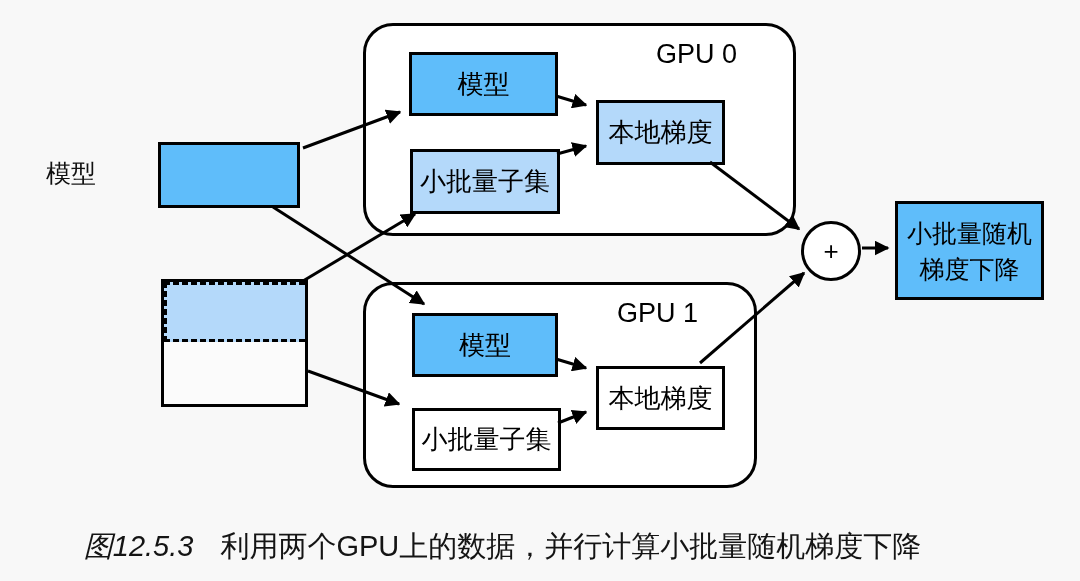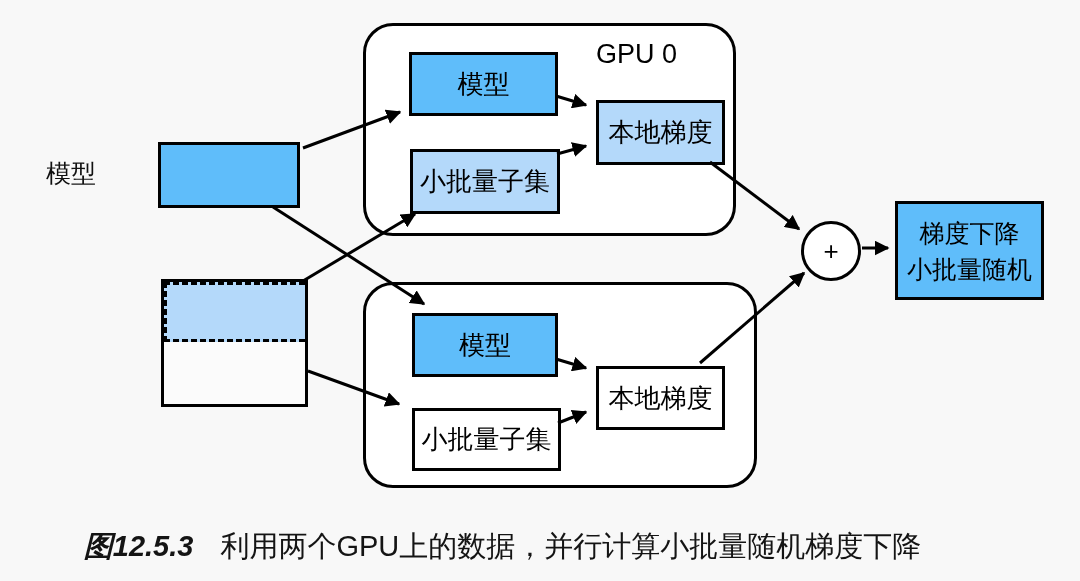--- a/index.html
+++ b/index.html
@@ -91,21 +91,21 @@
   }
 
   .caption {
     position: absolute;
     left: 0; top: 527px; width: 1005px;
     text-align: center;
     font-size: 29px;
     color: #141414;
     white-space: nowrap;
   }
-  .caption .fig-num { font-style: italic; margin-right: 27px; font-weight: bold; }
+  .caption .fig-num { font-style: italic; margin-right: 27px; }
 
   svg.arrows {
     position: absolute; left: 0; top: 0;
     width: 1080px; height: 581px;
     pointer-events: none;
   }
   svg.arrows line { stroke: #000; stroke-width: 3; }
 </style>
 </head>
 <body>
@@ -114,52 +114,53 @@
 
   <div class="side-label" style="left:46px; top:157px;">模型</div>
 
 
   <div class="node blue model-src" style="background-color: rgb(95, 189, 250);"></div>
 
   <div class="minibatch">
     <div class="minibatch-half" style="background-color: rgb(180, 217, 250);"></div>
   </div>
 
-  <div class="gpu" style="left: 363px; top: 23px; width: 373px; height: 213px; background-color: rgb(255, 255, 255);">
+  <div class="gpu" style="left: 363px; top: 23px; width: 433px; height: 213px; background-color: rgb(255, 255, 255);">
     <div class="gpu-title">GPU 0</div>
     <div class="node blue" style="left: 43px; top: 26px; width: 149px; height: 64px; background-color: rgb(95, 189, 250);">
       <span>模型</span>
     </div>
     <div class="node lblue" style="left: 44px; top: 123px; width: 150px; height: 65px; background-color: rgb(180, 217, 250);">
       <span>小批量子集</span>
     </div>
     <div class="node lblue" style="left: 230px; top: 74px; width: 129px; height: 65px; background-color: rgb(180, 217, 250);">
       <span>本地梯度</span>
     </div>
   </div>
 
   <div class="gpu" style="left: 363px; top: 282px; width: 394px; height: 206px; background-color: rgb(255, 255, 255);">
+    <div class="gpu-title">GPU 1</div>
     <div class="node blue" style="left: 46px; top: 28px; width: 146px; height: 64px; background-color: rgb(95, 189, 250);">
       <span>模型</span>
     </div>
     <div class="node white" style="left: 46px; top: 123px; width: 149px; height: 63px; background-color: rgb(255, 255, 255);">
       <span>小批量子集</span>
     </div>
     <div class="node white" style="left: 230px; top: 81px; width: 129px; height: 64px; background-color: rgb(255, 255, 255);">
       <span>本地梯度</span>
     </div>
   </div>
 
   <div class="sum">
     <span>+</span>
   </div>
 
   <div class="output" style="background-color: rgb(95, 189, 250);">
+    <div>小批量随机</div>
     <div>梯度下降</div>
-    <div>小批量随机</div>
   </div>
 
   <svg class="arrows" viewBox="0 0 1080 581" xmlns="http://www.w3.org/2000/svg">
     <defs>
       <marker id="ah" viewBox="0 0 10 10" refX="9" refY="5" markerWidth="5" markerHeight="5" orient="auto">
         <path d="M0,0 L10,5 L0,10 z" fill="#000"></path>
       </marker>
     </defs>
     <line x1="303" y1="148" x2="400" y2="112" marker-end="url(#ah)"></line>
     <line x1="273" y1="207" x2="424" y2="304" marker-end="url(#ah)"></line>

